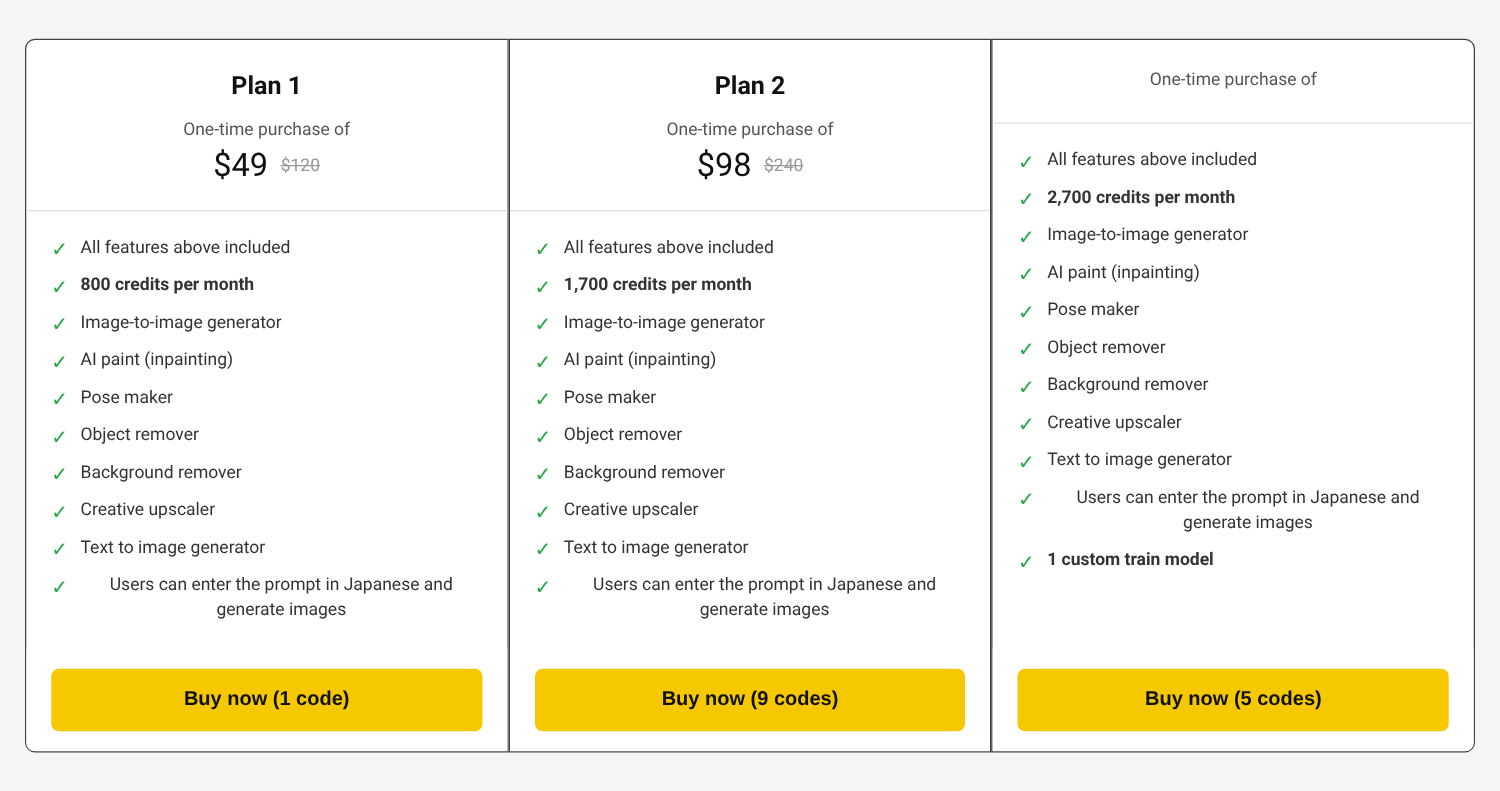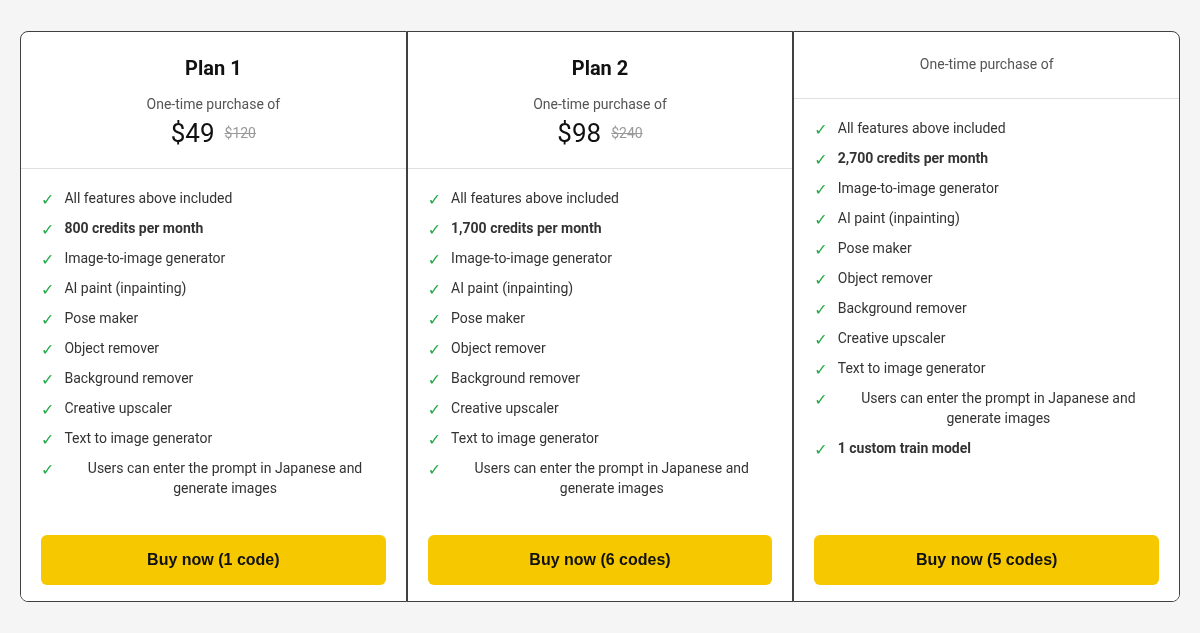--- a/index.html
+++ b/index.html
@@ -231,21 +231,21 @@
         </div>
         <div class="feature-item">
           <span class="check-icon">✓</span>
           <span class="feature-text">Text to image generator</span>
         </div>
         <div class="feature-item">
           <span class="check-icon">✓</span>
           <span class="feature-text">Users can enter the prompt in Japanese and generate images</span>
         </div>
       </div>
-      <div class="plan-footer"><button class="buy-button">Buy now (6 codes)</button></div>
+      <div class="plan-footer"><button class="buy-button">Buy now (9 codes)</button></div>
     </div>
     <div class="plan-card">
       <div class="plan-header">
         <div class="plan-purchase-label">One-time purchase of</div>
       </div>
       <div class="plan-features">
         <div class="feature-item">
           <span class="check-icon">✓</span>
           <span class="feature-text">All features above included</span>
         </div>

